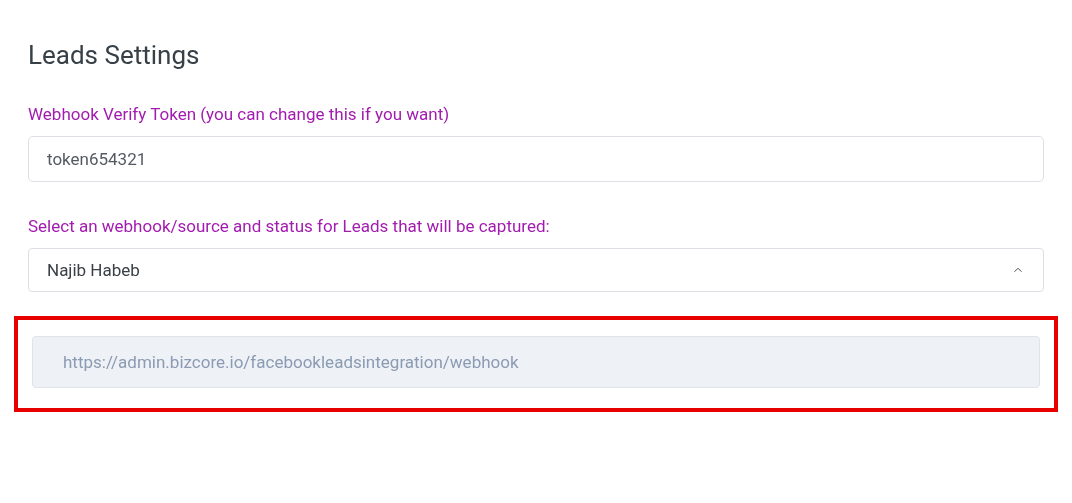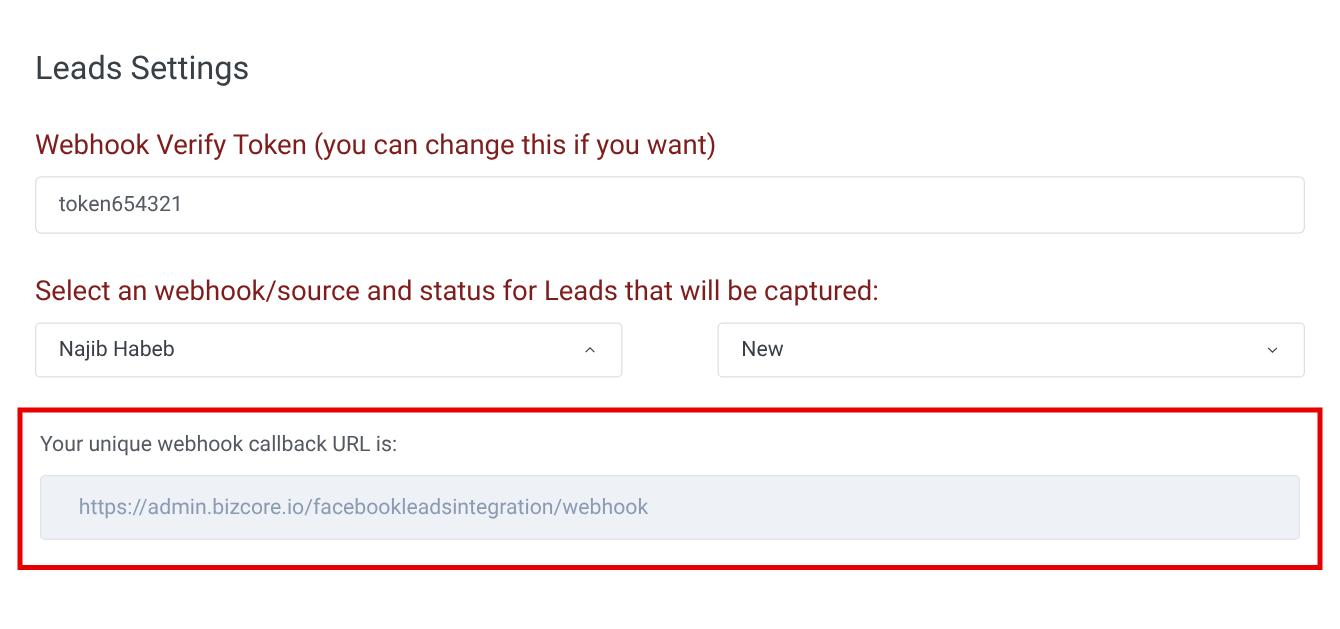--- a/index.html
+++ b/index.html
@@ -10,22 +10,22 @@
       color: #3b4047;
       width: 1072px;
     }
     .page-title {
       font-size: 26px;
       font-weight: 400;
       color: #384047;
       margin-bottom: 34px;
     }
     .field-label {
-      font-size: 22px;
-      color: #7f1d1d;
+      font-size: 17px;
+      color: #a21caf;
       margin-bottom: 12px;
     }
     .text-input {
       width: 100%;
       padding: 12px 18px;
       font-size: 17px;
       color: #555a62;
       border: 1px solid #dcdfe4;
       border-radius: 5px;
       outline: none;
@@ -95,29 +95,20 @@
 
 <div class="select-row">
   <div class="select-box">
     <span>Najib Habeb</span>
     <span class="chev">
       <svg width="14" height="14" viewBox="0 0 24 24" fill="none" stroke="#3b4047" stroke-width="1.6">
           <polyline points="6 15 12 9 18 15"></polyline>
         </svg>
     </span>
   </div>
-  <div class="select-box">
-    <span>New</span>
-    <span class="chev">
-      <svg width="14" height="14" viewBox="0 0 24 24" fill="none" stroke="#3b4047" stroke-width="1.6">
-          <polyline points="6 9 12 15 18 9"></polyline>
-        </svg>
-    </span>
-  </div>
 </div>
 
 <div class="highlight-box">
-  <div class="callback-label">Your unique webhook callback URL is:</div>
   <input type="text" class="callback-url" readonly="" value="https://admin.bizcore.io/facebookleadsintegration/webhook" style="">
 </div>
 
 
 
 
 </body></html>

